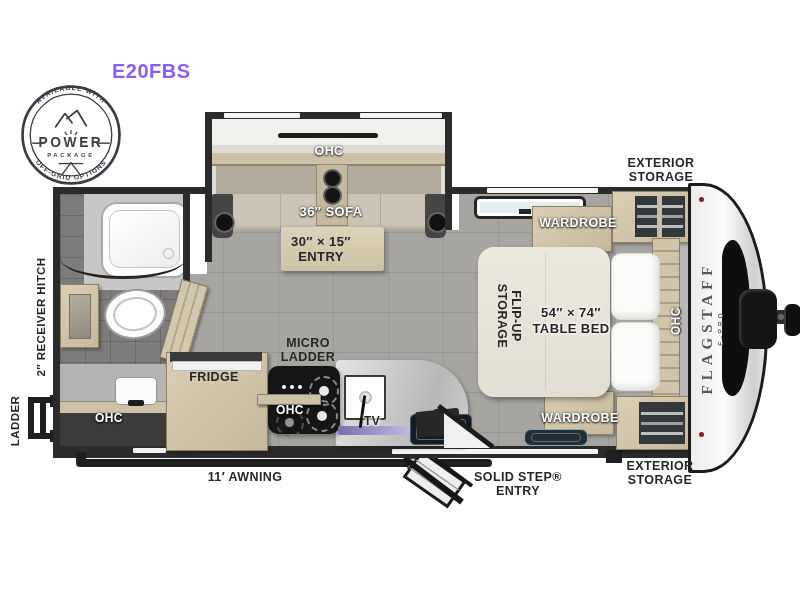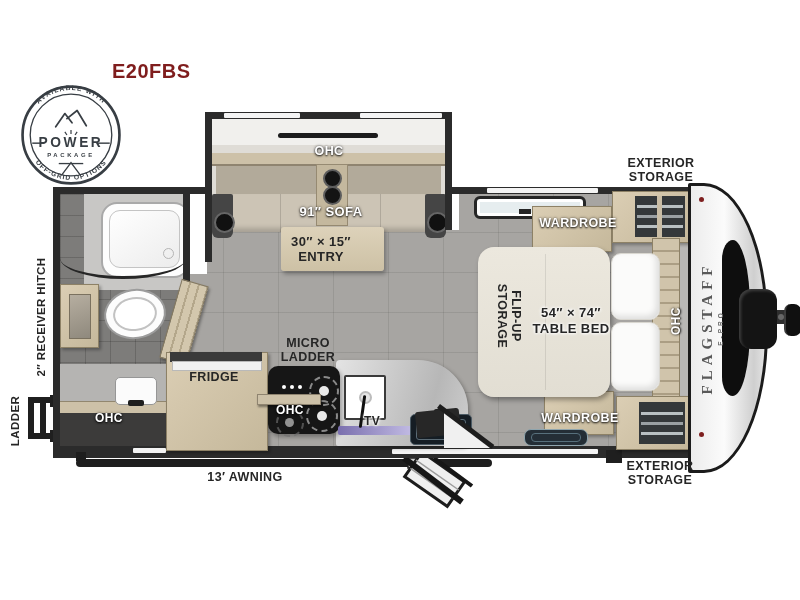--- a/index.html
+++ b/index.html
@@ -29,21 +29,21 @@
     background-size:25px 21px;}
   .wood{background:linear-gradient(135deg,#dbceb4,#c5b89b);border:1px solid #8d8166;
         box-shadow:2px 2px 3px rgba(0,0,0,.3);}
   .shadowed{box-shadow:2px 3px 4px rgba(0,0,0,.3);}
 </style>
 </head>
 <body>
 
 <div id="stage">
 
-  <div class="abs" style="left:112px;top:60px;font-size:20px;font-weight:bold;color:#7f1d1d;letter-spacing:.5px;">E20FBS</div>
+  <div class="abs" style="left:112px;top:60px;font-size:20px;font-weight:bold;color:#8b5cf6;letter-spacing:.5px;">E20FBS</div>
 
   <svg class="abs" style="left:20px;top:84px;" width="102" height="102" viewBox="0 0 100 100">
     <defs>
       <path id="arcTop" d="M 6,50 A 44,44 0 0 1 94,50"></path>
       <path id="arcBot" d="M 6,50 A 44,44 0 0 0 94,50"></path>
     </defs>
     <circle cx="50" cy="50" r="47.5" fill="none" stroke="#383e44" stroke-width="2.6"></circle>
     <circle cx="50" cy="50" r="40" fill="none" stroke="#383e44" stroke-width="1.3"></circle>
     <text font-size="6.6" font-weight="bold" fill="#383e44" letter-spacing="1.1">
       <textPath href="#arcTop" startOffset="50%" text-anchor="middle">AVAILABLE WITH</textPath>
@@ -238,21 +238,21 @@
     <g transform="rotate(35 34 22)">
       <rect x="8" y="6" width="52" height="30" fill="#efefef" stroke="#1d1d1d" stroke-width="3"></rect>
       <line x1="8" y1="16" x2="60" y2="16" stroke="#9c9c9c" stroke-width="1.5"></line>
       <line x1="8" y1="26" x2="60" y2="26" stroke="#9c9c9c" stroke-width="1.5"></line>
     </g>
     <line x1="4" y1="0" x2="62" y2="44" stroke="#161616" stroke-width="6"></line>
     <line x1="34" y1="0" x2="72" y2="28" stroke="#161616" stroke-width="4"></line>
   </svg>
 
   <div class="lbl white" style="left:329px;top:151px;font-size:12.5px;">OHC</div>
-  <div class="lbl white" style="left:331px;top:211px;font-size:13px;">91″ SOFA</div>
+  <div class="lbl white" style="left:331px;top:211px;font-size:13px;">36″ SOFA</div>
   <div class="lbl two" style="left:321px;top:249px;font-size:13px;line-height:15px;">
     <div>30″ × 15″</div>
     <div>ENTRY</div>
   </div>
 
   <div class="lbl two" style="left:661px;top:170px;font-size:12.5px;">
     <div>EXTERIOR</div>
     <div>STORAGE</div>
   </div>
   <div class="lbl white" style="left:578px;top:223px;font-size:12.5px;">WARDROBE</div>
@@ -278,15 +278,19 @@
   <div class="lbl white" style="left:109px;top:418px;font-size:12px;">OHC</div>
 
   <div class="lbl" style="left:214px;top:377px;font-size:12.5px;z-index:40;">FRIDGE</div>
   <div class="lbl two" style="left:308px;top:350px;font-size:12.5px;">
     <div>MICRO</div>
     <div>LADDER</div>
   </div>
   <div class="lbl white" style="left:290px;top:410px;font-size:12px;">OHC</div>
   <div class="lbl halo" style="left:372px;top:421px;font-size:12px;">TV</div>
 
-  <div class="lbl" style="left:245px;top:477px;font-size:12.5px;">13′ AWNING</div>
+  <div class="lbl" style="left:245px;top:477px;font-size:12.5px;">11′ AWNING</div>
+  <div class="lbl two" style="left:518px;top:484px;font-size:12.5px;">
+    <div>SOLID STEP®</div>
+    <div>ENTRY</div>
+  </div>
 
 </div>
 
 </body></html>

